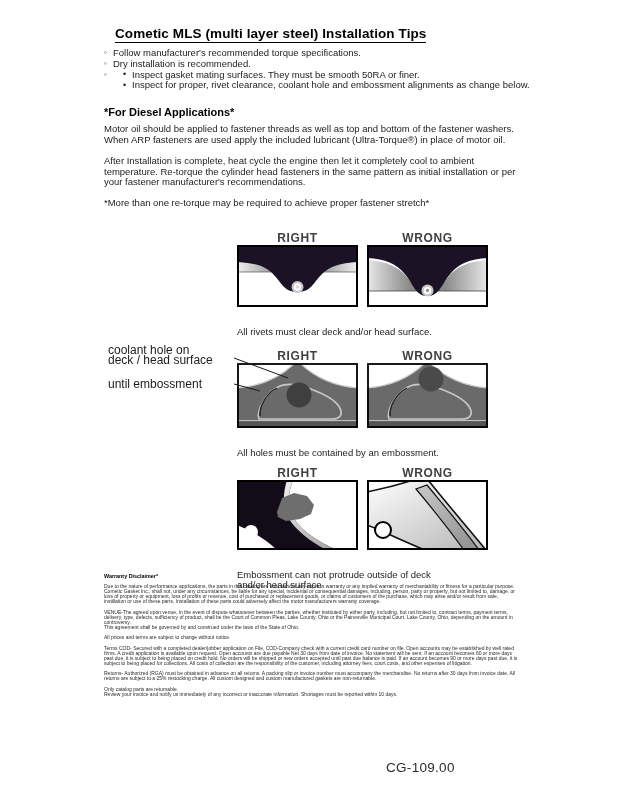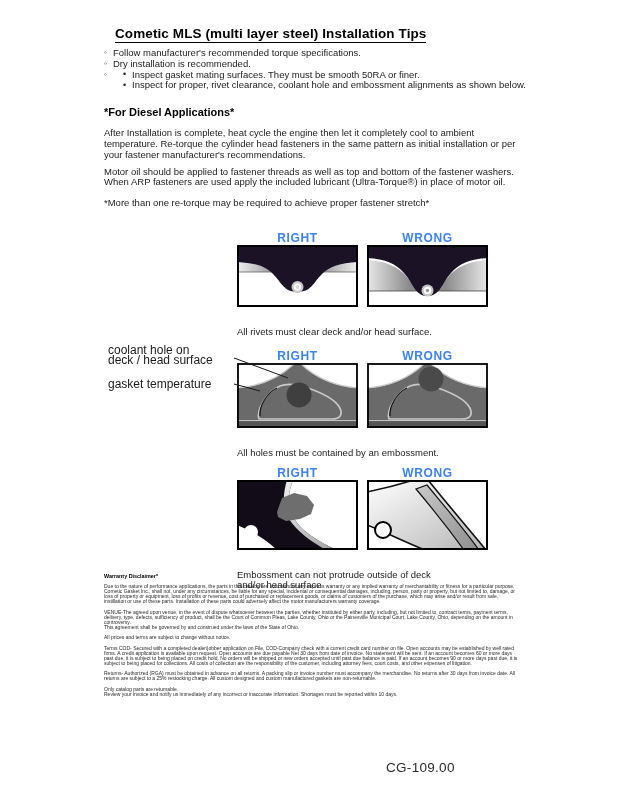--- a/index.html
+++ b/index.html
@@ -22,21 +22,21 @@
   .para { margin-top:6px; font-size:9.5px; line-height:1.13; width:426px; }
   .para.gap { margin-top:10px; }
   
   .diagrams { position:absolute; left:237px; top:231px; width:251px; }
   .diag-row { margin:0; }
   .row-1 { margin-bottom:12px; }
   .row-2 { margin-bottom:7px; }
   .labels { display:flex; gap:9px; }
   .labels span {
     width:121px; text-align:center; font-size:12px; font-weight:bold;
-    letter-spacing:0.6px; color:#3b82f6; line-height:14px;
+    letter-spacing:0.6px; color:#404040; line-height:14px;
   }
   .panels { display:flex; gap:9px; }
   .panels svg { display:block; }
   .caption { margin-top:20px; font-size:9.5px; line-height:1.1; color:#1c1c1e; }
   .caption.wrap { width:212px; }
   
   .callout {
     position:absolute; left:108px; width:131px; text-align:left;
     font-size:12px; line-height:10px; color:#1c1c1e;
   }
@@ -69,27 +69,27 @@
       </div>
       <div class="b-item">
         <span class="glyph">◦</span>
       </div>
       <div class="b-item sub">
         <span class="glyph">•</span>
         <span>Inspect gasket mating surfaces.  They must be smooth 50RA or finer.</span>
       </div>
       <div class="b-item sub">
         <span class="glyph">•</span>
-        <span>Inspect for proper, rivet clearance, coolant hole and embossment alignments as shown below.</span>
+        <span>Inspect for proper, rivet clearance, coolant hole and embossment alignments as change below.</span>
       </div>
     </div>
 
     <div class="diesel-heading">*For Diesel Applications*</div>
+    <div class="para">Motor oil should be applied to fastener threads as well as top and bottom of the fastener washers. When ARP fasteners are used apply the included lubricant (Ultra-Torque®) in place of motor oil.</div>
     <div class="para gap">After Installation is complete, heat cycle the engine then let it completely cool to ambient temperature. Re-torque the cylinder head fasteners in the same pattern as initial installation or per your fastener manufacturer's recommendations.</div>
-    <div class="para">Motor oil should be applied to fastener threads as well as top and bottom of the fastener washers. When ARP fasteners are used apply the included lubricant (Ultra-Torque®) in place of motor oil.</div>
     <div class="para gap">*More than one re-torque may be required to achieve proper fastener stretch*</div>
   </div>
 
   <div class="diagrams">
 
     <div class="diag-row row-1">
       <div class="labels">
         <span>RIGHT</span>
         <span>WRONG</span>
       </div>
@@ -210,21 +210,21 @@
         </svg>
       </div>
       <div class="caption wrap">Embossment can not protrude outside of deck and/or head surface</div>
     </div>
   </div>
 
   <div class="callout callout-1">
     <div>coolant hole on</div>
     <div>deck / head surface</div>
   </div>
-  <div class="callout callout-2">gasket temperature</div>
+  <div class="callout callout-2">until embossment</div>
   <svg class="pointers" width="64" height="42" viewBox="0 0 64 42">
     <line x1="3" y1="6" x2="57" y2="26" stroke="#1a1a1a" stroke-width="1"></line>
     <line x1="3" y1="32" x2="29" y2="39" stroke="#1a1a1a" stroke-width="1"></line>
   </svg>
 
   <div class="disclaimer">
     <div class="disc-heading">Warranty Disclaimer*</div>
     <p class="disc-p">Due to the nature of performance applications, the parts in this catalog are sold without any express warranty or any implied warranty of merchantability or fitness for a particular purpose.  Cometic Gasket Inc., shall not, under any circumstances, be liable for any special, incidental or consequential damages, including, person, party or property, but not limited to, damage, or loss of property or equipment, loss of profits or revenue, cost of purchased or replacement goods, or claims of customers of the purchase, which may arise and/or result from sale, instillation or use of these parts.  Installation of these parts could adversely affect the motor manufacturers warranty coverage.</p>
     <p class="disc-p">
       <span>VENUE-The agreed upon venue, in the event of dispute whatsoever between the parties, whether instituted by either party, including, but not limited to, contract terms, payment terms, delivery, type, defects, sufficiency of product, shall be the Court of Common Pleas, Lake County, Ohio or the Painesville Municipal Court, Lake County, Ohio, depending on the amount in controversy.</span><br>

